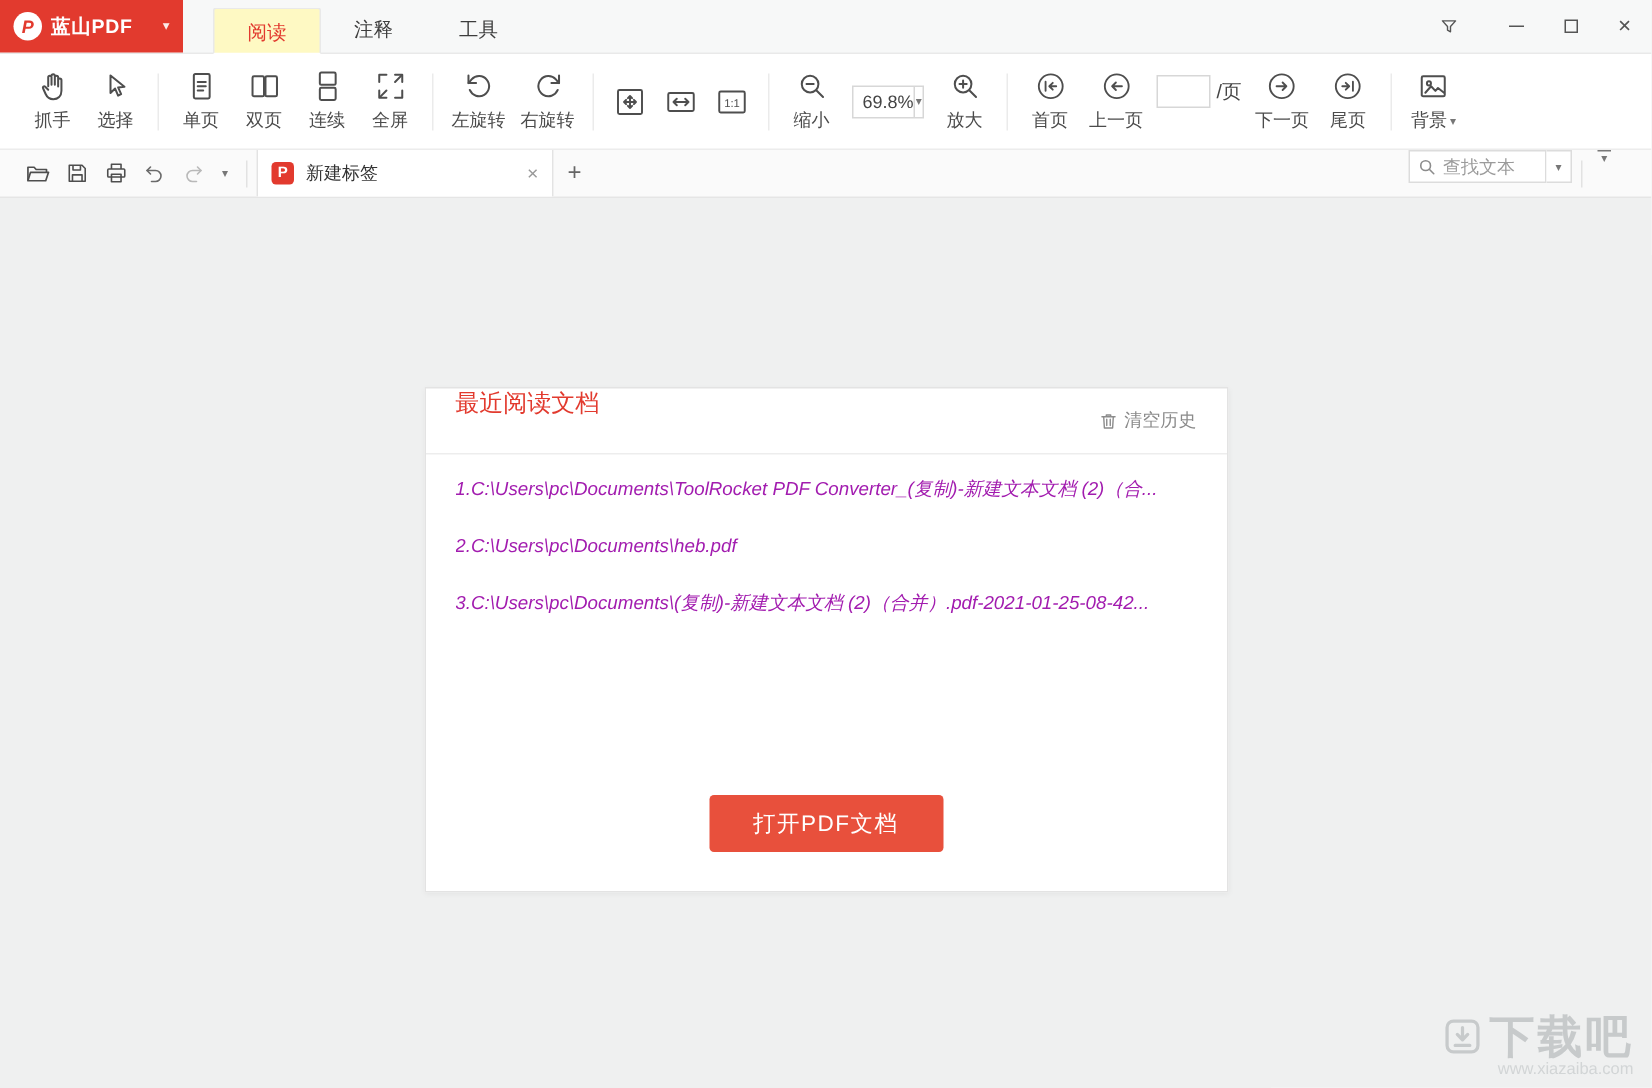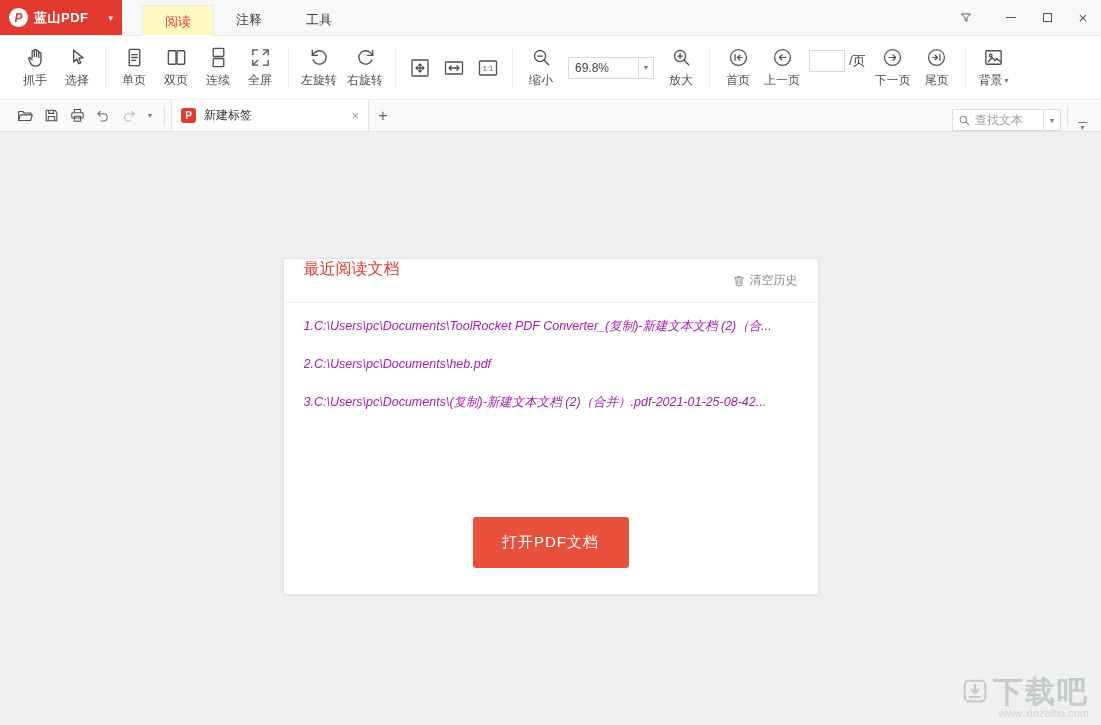--- a/index.html
+++ b/index.html
@@ -29,54 +29,54 @@
 
   
   .toolbar { height:64px; background:#fff; display:flex; align-items:center; padding:0 14px; border-bottom:1px solid #ececec; flex:none; }
   .tb-item { display:flex; flex-direction:column; align-items:center; justify-content:flex-start; gap:3px; padding:0 5px; min-width:42px; cursor:pointer; }
   .tb-item.icon-only { min-width:34px; }
   .tb-label { font-size:12px; color:#4b4b4b; white-space:nowrap; }
   .tb-label-row { display:flex; align-items:center; gap:2px; }
   .tb-caret { font-size:8px; color:#777; }
   .tb-sep { width:1px; height:38px; background:#ebebeb; margin:0 7px; flex:none; }
   .ic { display:block; }
-  .zoom-box { width:86px; height:22px; border:1px solid #d7d7d7; background:#fff; display:flex; align-items:stretch; margin:0 6px; cursor:pointer; }
+  .zoom-box { width:48px; height:22px; border:1px solid #d7d7d7; background:#fff; display:flex; align-items:stretch; margin:0 6px; cursor:pointer; }
   .zoom-val { flex:1; font-size:12px; color:#444; display:flex; align-items:center; padding-left:6px; }
   .zoom-caret { width:15px; border-left:1px solid #d7d7d7; display:flex; align-items:center; justify-content:center; font-size:8px; color:#777; }
   .page-input { width:36px; height:22px; border:1px solid #d7d7d7; background:#fff; margin:0 4px 14px 4px; font-size:12px; text-align:center; outline:none; font-family:inherit; align-self:center; }
   .page-suffix { font-size:13px; color:#444; margin:0 4px 14px 0; align-self:center; }
 
   
   .tabrow { height:32px; background:#fafafa; border-bottom:1px solid #e5e5e5; display:flex; align-items:stretch; padding-left:12px; flex:none; }
   .qa-btn { width:26px; display:flex; align-items:center; justify-content:center; color:#4b4b4b; cursor:pointer; }
   .qa-caret { width:16px; display:flex; align-items:center; justify-content:center; font-size:8px; color:#777; cursor:pointer; }
   .v-sep { width:1px; height:18px; background:#e2e2e2; margin:auto 6px; flex:none; }
   .doc-tab { width:198px; background:#fff; border-left:1px solid #e3e3e3; border-right:1px solid #e3e3e3; display:flex; align-items:center; gap:8px; padding:0 9px; cursor:pointer; }
   .pdf-badge { width:15px; height:15px; border-radius:3px; background:#e23a2e; color:#fff; font-size:10px; font-weight:bold; display:flex; align-items:center; justify-content:center; flex:none; }
   .doc-tab-label { flex:1; font-size:12px; color:#333; white-space:nowrap; overflow:hidden; }
   .tab-close { font-size:13px; color:#999; line-height:1; cursor:pointer; }
   .new-tab-btn { width:28px; display:flex; align-items:center; justify-content:center; font-size:16px; color:#666; cursor:pointer; }
-  .right-tools { margin-left:auto; display:flex; align-items:flex-end; padding-right:10px; }
+  .right-tools { margin-left:auto; display:flex; align-items:flex-start; padding-right:23px; }
   .search-box { width:92px; height:22px; border:1px solid #dcdcdc; background:#fff; display:flex; align-items:center; gap:4px; padding:0 5px; }
   .search-input { border:none; outline:none; width:62px; font-size:12px; color:#555; background:transparent; font-family:inherit; }
   .search-input::placeholder { color:#9b9b9b; }
   .search-drop { width:17px; height:22px; border:1px solid #dcdcdc; border-left:none; background:#fff; display:flex; align-items:center; justify-content:center; font-size:8px; color:#777; cursor:pointer; }
   .collapse-btn { display:flex; flex-direction:column; align-items:center; gap:1px; cursor:pointer; padding:0 4px; }
   .collapse-line { width:9px; border-top:1px solid #777; }
   .collapse-caret { font-size:8px; color:#777; line-height:.9; }
 
   
   .content { flex:1; background:#eff0f0; position:relative; overflow:hidden; }
   .recent-card { position:absolute; left:50%; transform:translateX(-50%); top:126px; width:536px; height:337px; background:#fff; border:1px solid #e3e3e3; box-shadow:0 1px 4px rgba(0,0,0,.05); }
   .card-header { height:44px; display:flex; padding:0 20px; border-bottom:1px solid #ededed; }
   .card-title { color:#e23a2e; font-size:16px; }
   .clear-history { margin-left:auto; color:#8b8b8b; font-size:12px; display:flex; align-items:center; gap:4px; cursor:pointer; }
   .recent-list { padding:16px 20px 0; }
   .recent-item { font-size:12.5px; color:#a21caf; line-height:14px; margin-bottom:24px; white-space:nowrap; overflow:hidden; cursor:pointer;font-style:italic; }
-  .open-btn { position:absolute; left:50%; bottom:26px; transform:translateX(-50%); width:156px; height:51px; background:#e8503c; color:#fff; border:none; border-radius:3px; font-size:15px; cursor:pointer; font-family:inherit; letter-spacing:1px; }
+  .open-btn { position:absolute; left:50%; bottom:26px; transform:translateX(-50%); width:156px; height:38px; background:#e8503c; color:#fff; border:none; border-radius:3px; font-size:15px; cursor:pointer; font-family:inherit; letter-spacing:1px; }
 
   
   .watermark { position:absolute; right:12px; bottom:6px; text-align:right; user-select:none; }
   .wm-row { display:flex; align-items:center; justify-content:flex-end; gap:5px; }
   .wm-title { font-size:30px; font-weight:bold; color:#c7cacb; letter-spacing:2px; line-height:1.05; }
   .wm-url { font-size:11px; color:#d2d5d6; margin-top:0; }
 </style>
 </head>
 <body>
 

